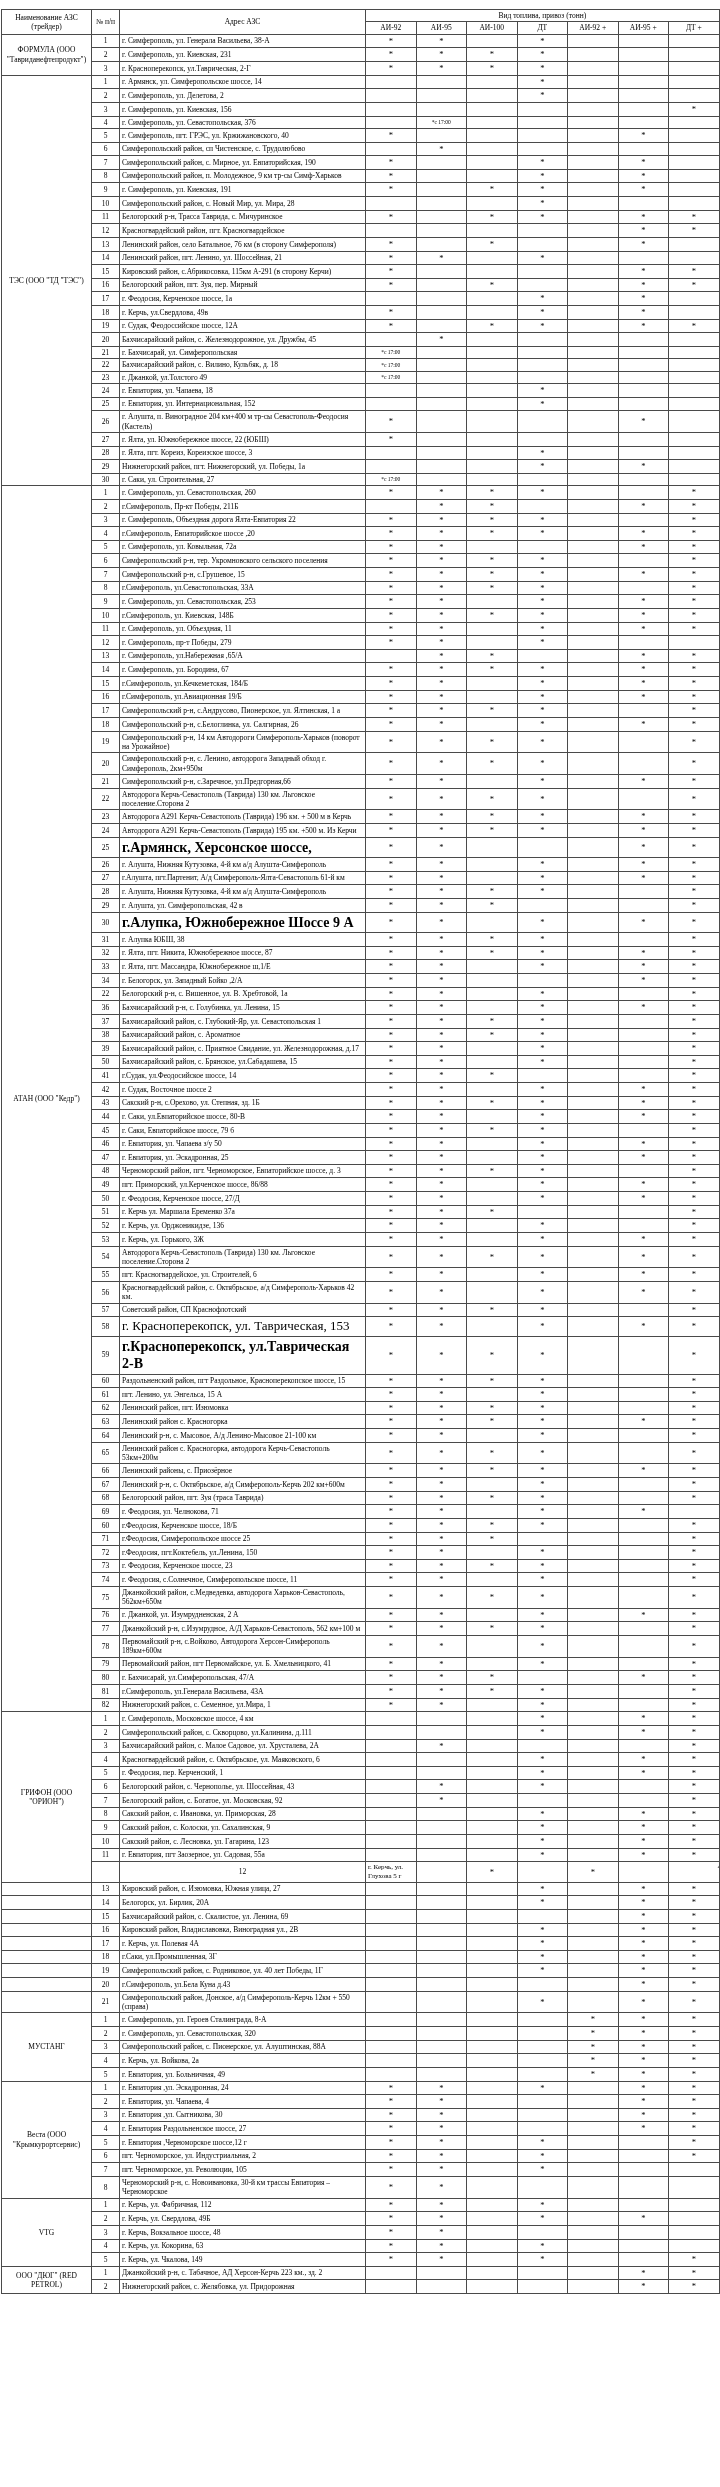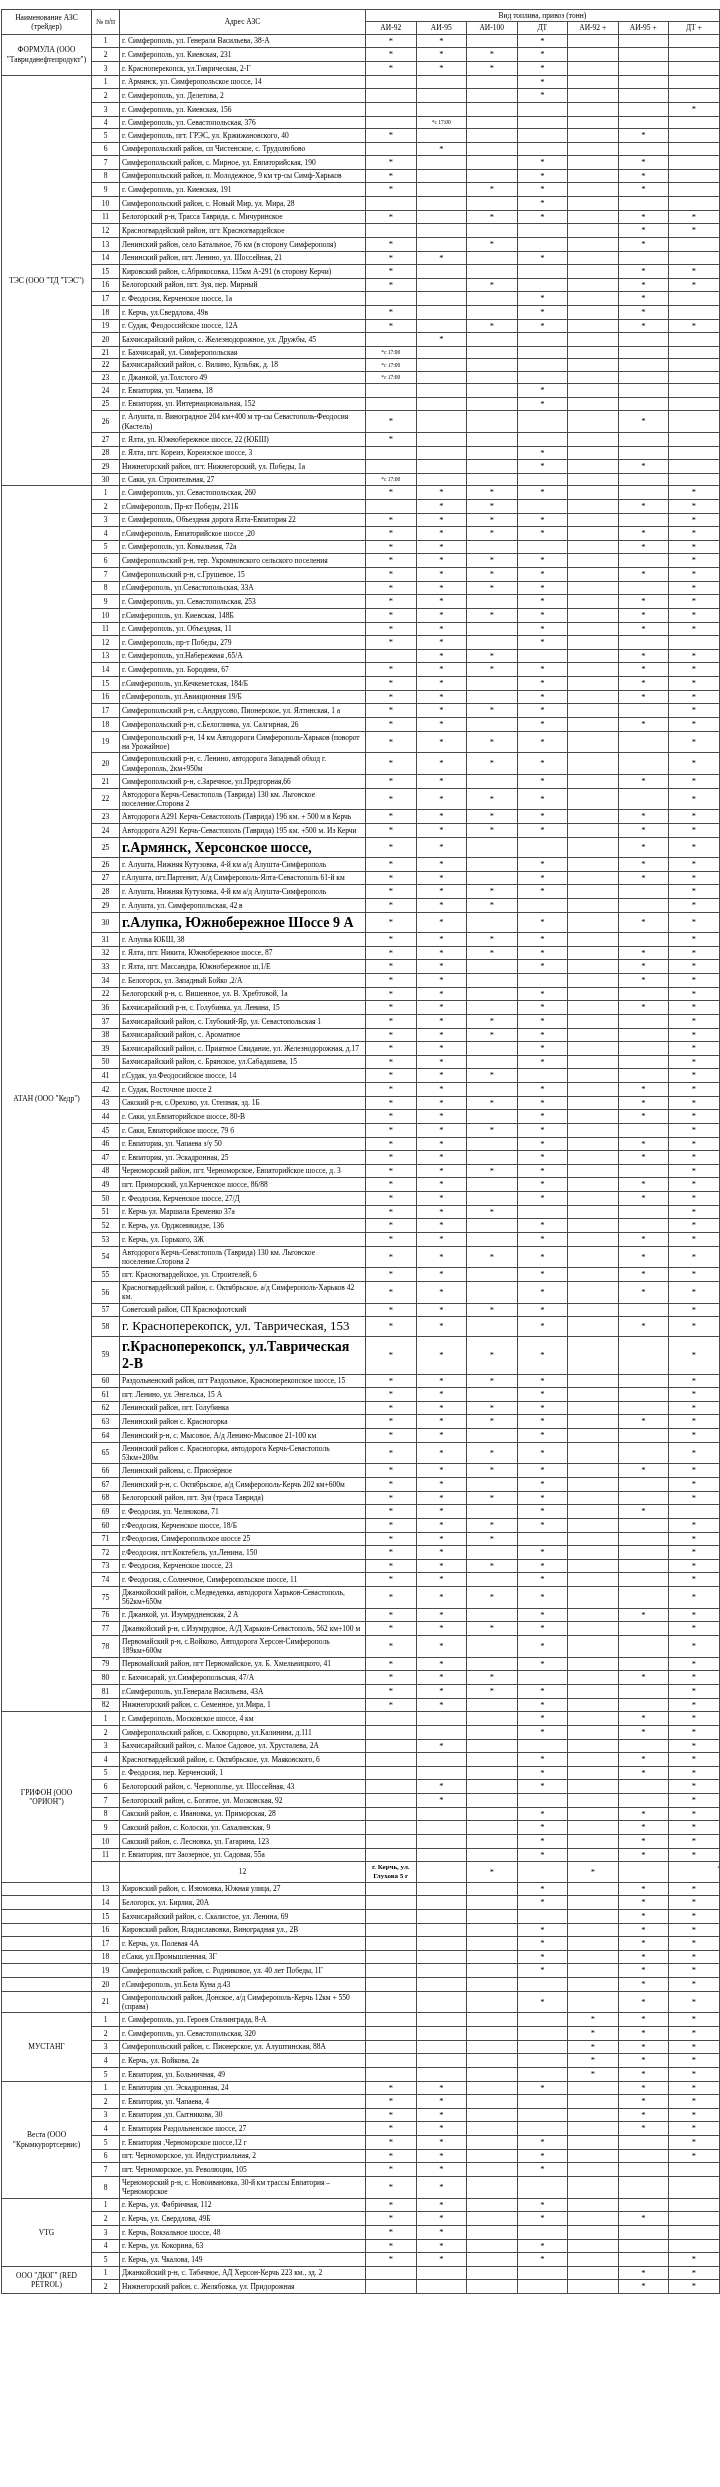--- a/index.html
+++ b/index.html
@@ -8,21 +8,21 @@
   td,th{border:1px solid #4a4a4a;padding:1px 2px;font-size:7.5px;line-height:1.25;
         vertical-align:middle;overflow:hidden;word-wrap:break-word;}
   thead th{font-weight:normal;text-align:center;font-size:7.5px;}
   .label{text-align:center;font-size:7.5px;}
   .num{text-align:center;}
   .addr{text-align:left;}
   .addr.center{text-align:center;}
   .addr.bold{font-weight:bold;font-size:14px;}
   .addr.big{font-size:13px;margin-top:16px;}
   .fuel{text-align:center;font-size:8.5px;position:relative;}
-  .fuel.txt{font-size:7px;text-align:center;font-weight:bold;}
+  .fuel.txt{font-size:7px;text-align:left;}
   .fuel.time{font-size:5.5px;}
   tr.gstart td, tr.gstart th{border-top:1.6px solid #222;}
   table{border:1.6px solid #222;padding-left:40px;}
   .ov{position:absolute;right:-4px;top:0;font-size:7px;}
 </style>
 </head>
 <body>
 <div id="page">
 
 <table>
@@ -1088,21 +1088,21 @@
           <td class="fuel">*</td>
           <td class="fuel">*</td>
           <td class="fuel"></td>
           <td class="fuel">*</td>
           <td class="fuel"></td>
           <td class="fuel"></td>
           <td class="fuel">*</td>
         </tr>
         <tr>
           <td class="num">62</td>
-          <td class="addr">Ленинский район, пгт. Голубинка</td>
+          <td class="addr">Ленинский район, пгт. Изюмовка</td>
           <td class="fuel">*</td>
           <td class="fuel">*</td>
           <td class="fuel">*</td>
           <td class="fuel">*</td>
           <td class="fuel"></td>
           <td class="fuel"></td>
           <td class="fuel">*</td>
         </tr>
         <tr>
           <td class="num">63</td>

